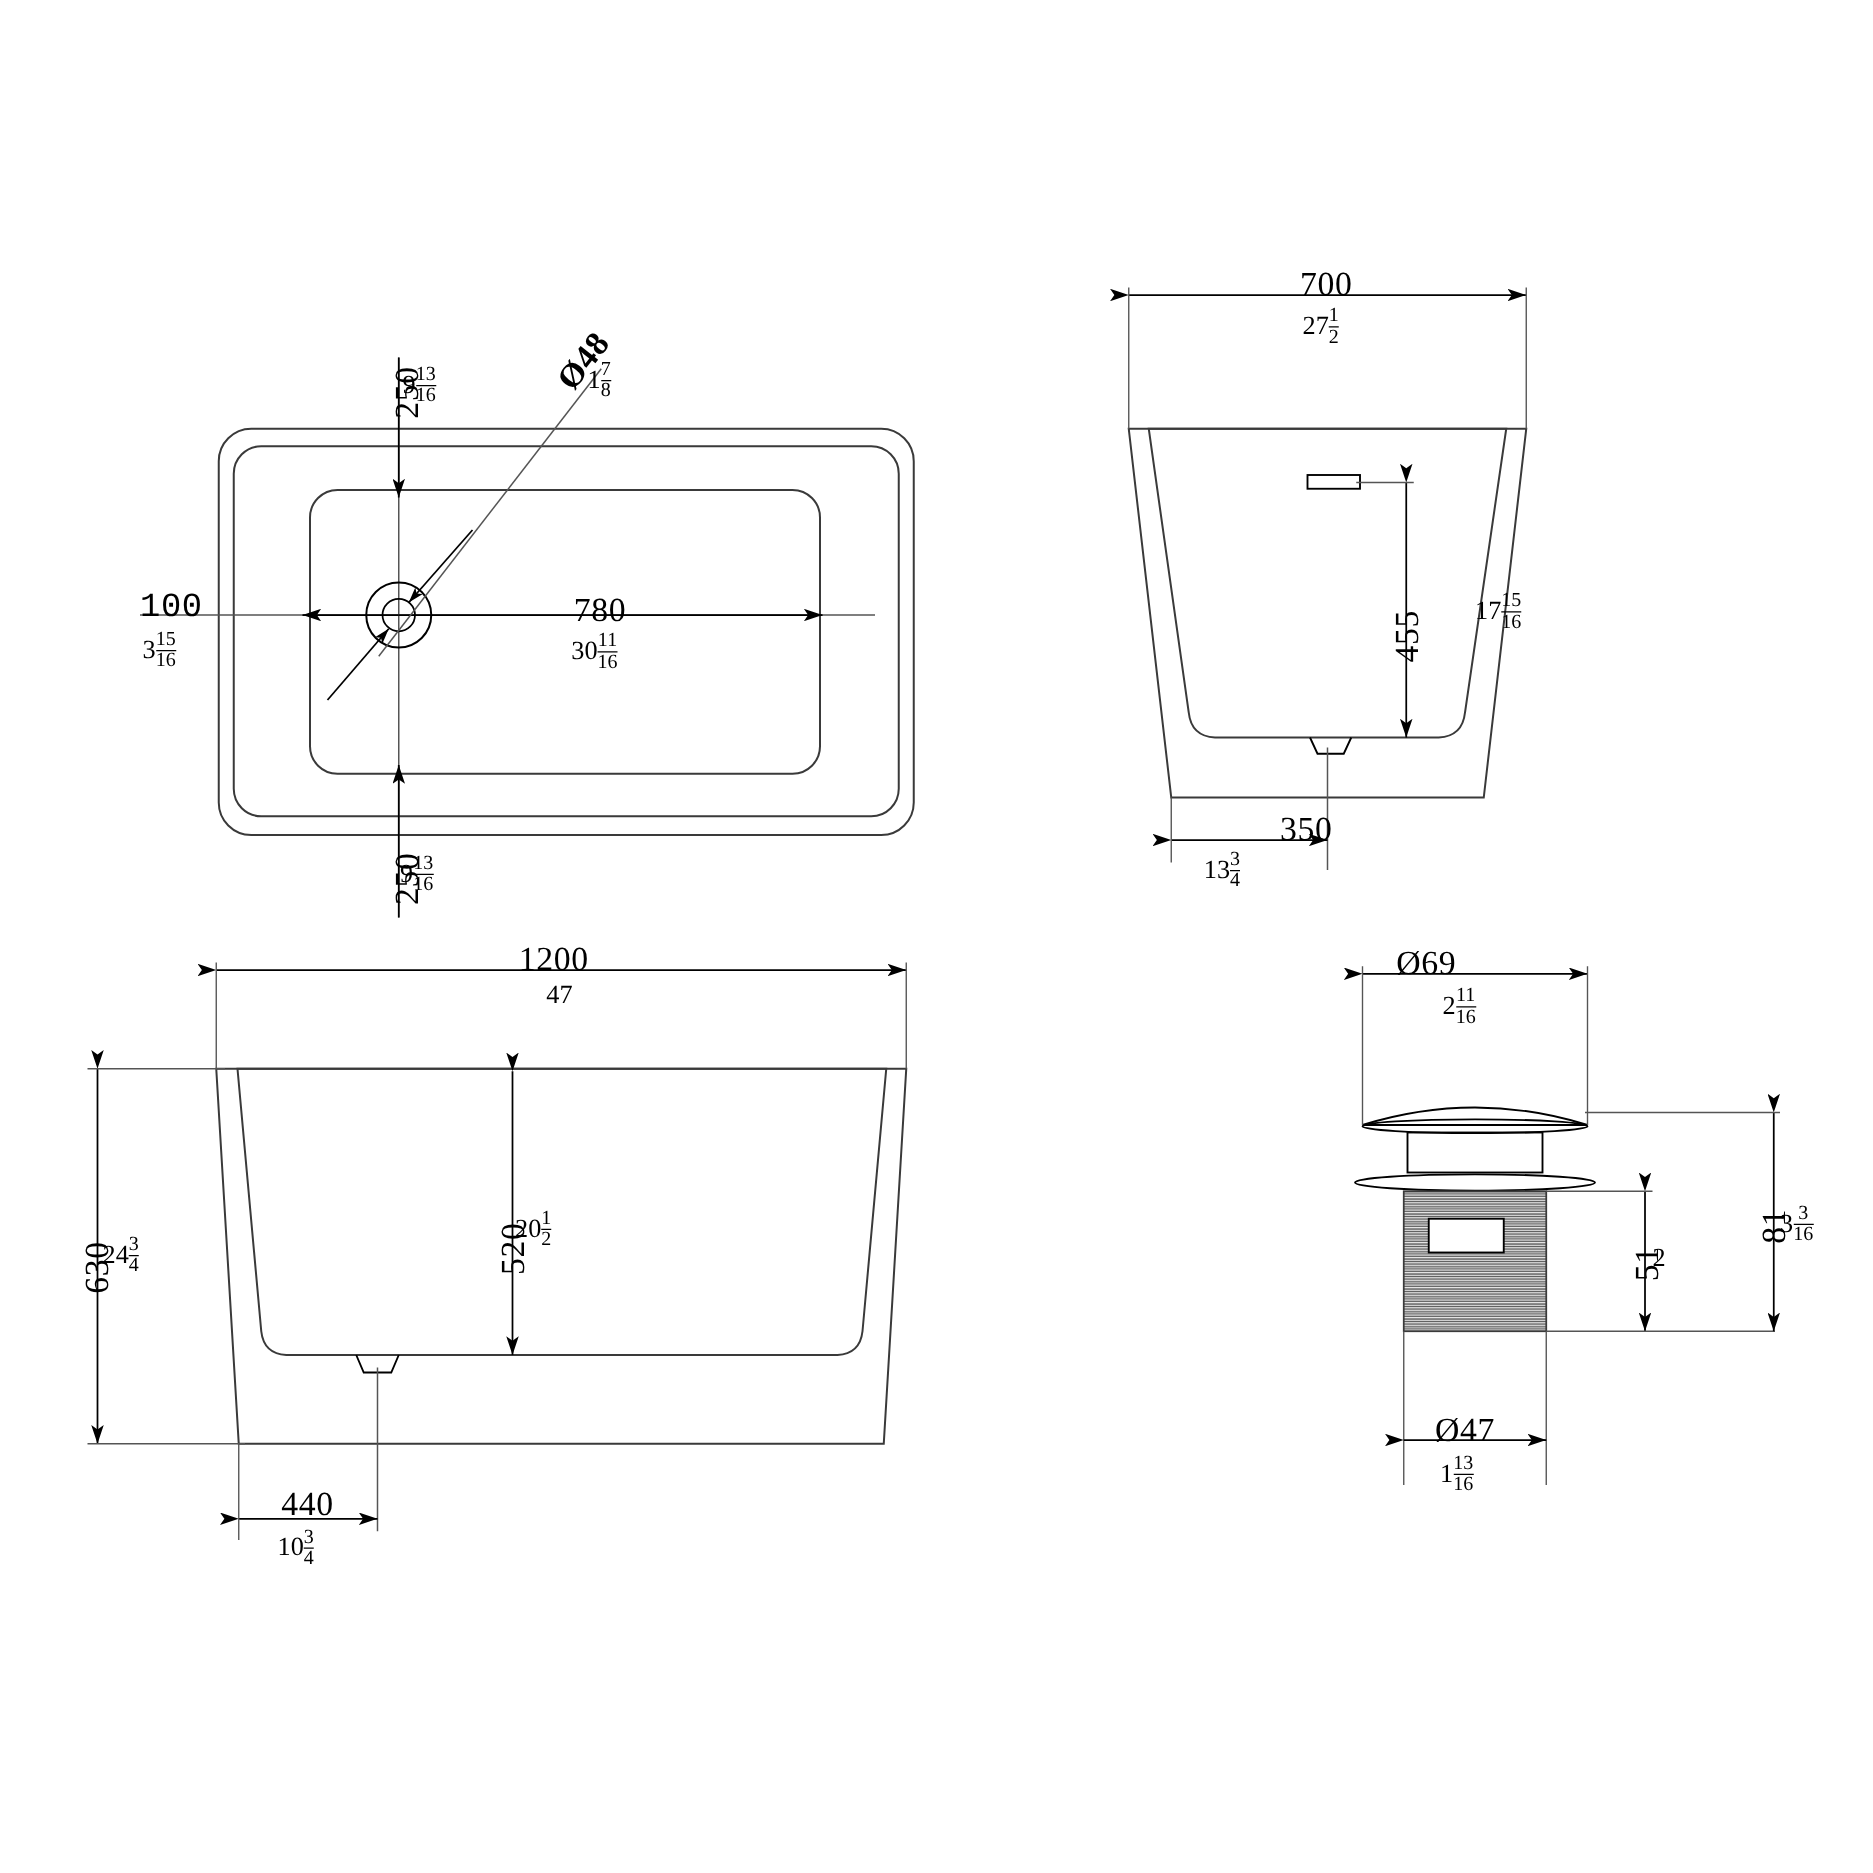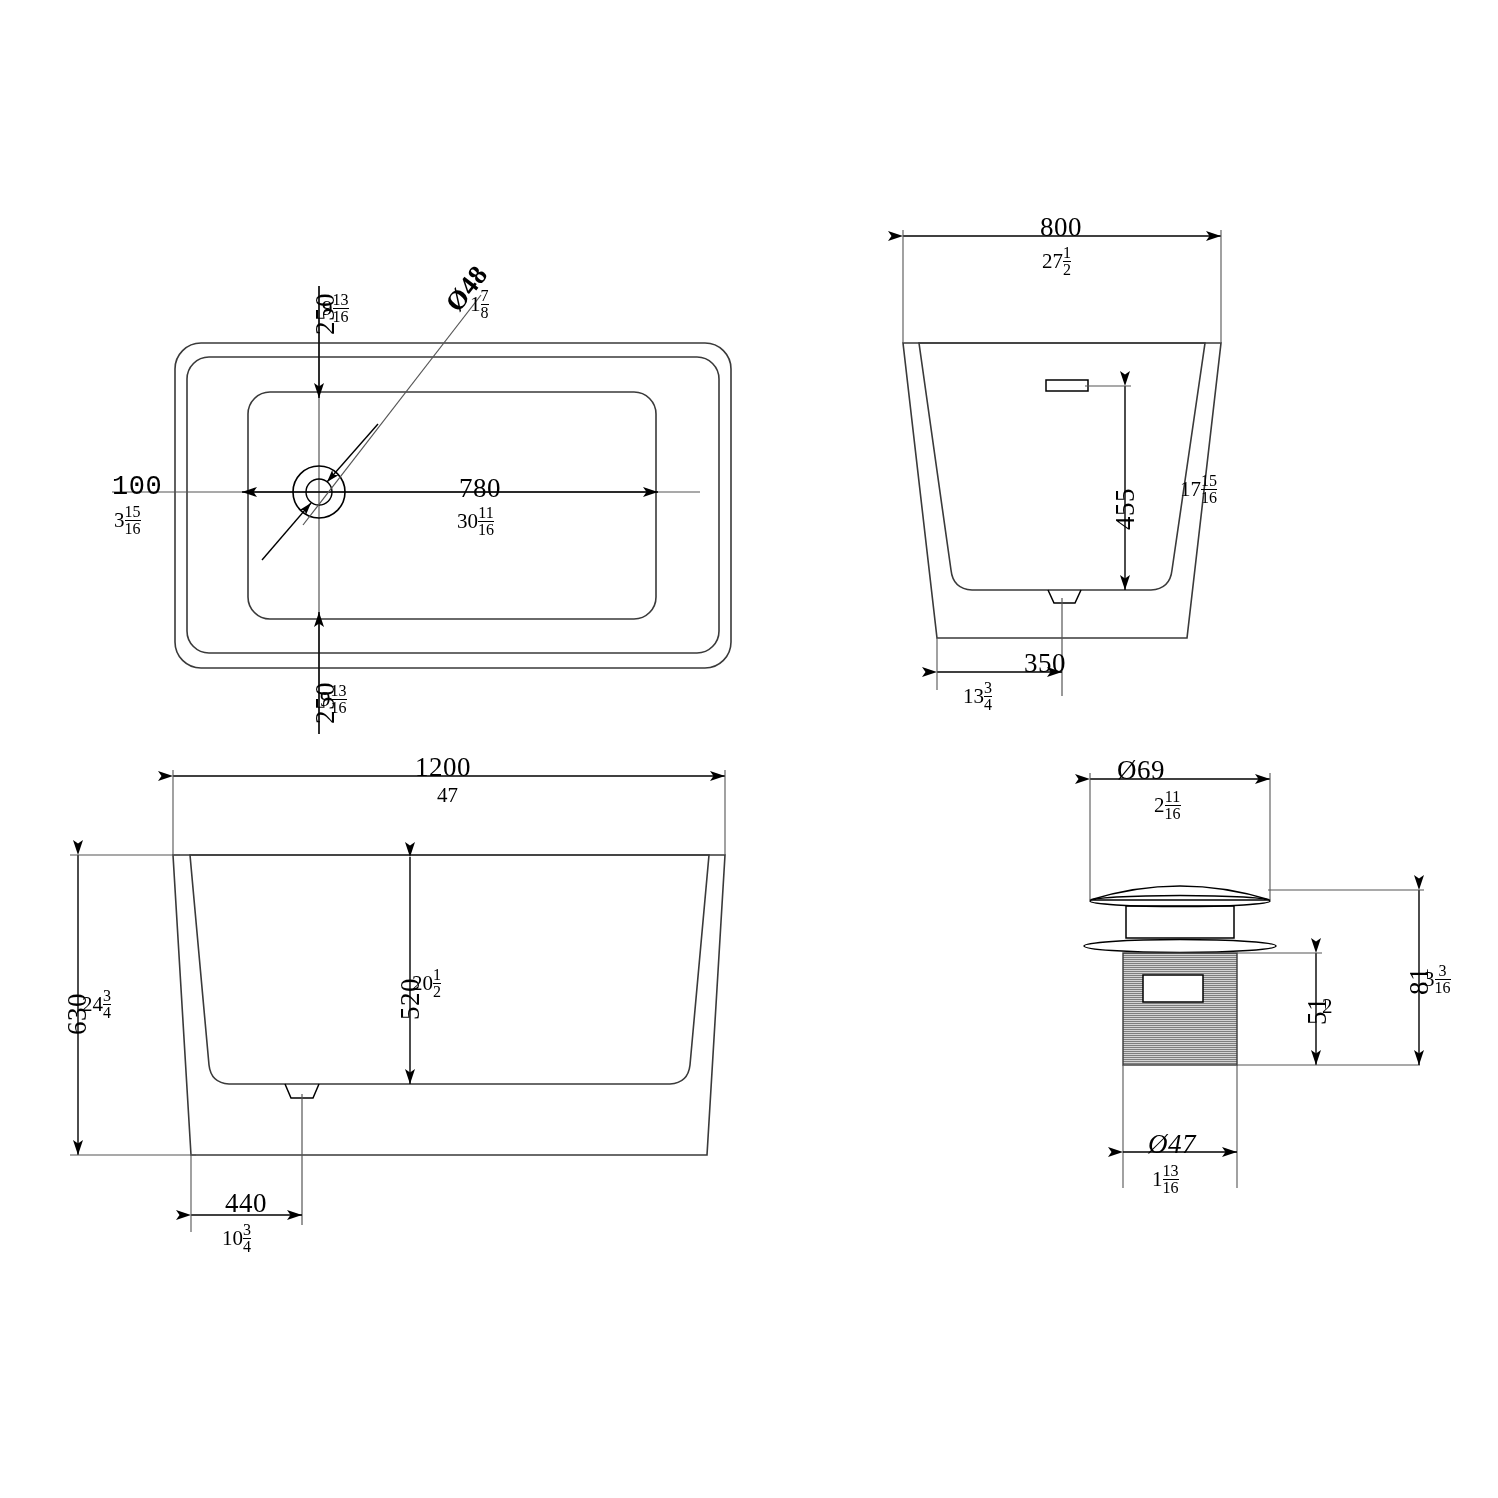--- a/index.html
+++ b/index.html
@@ -169,21 +169,21 @@
 </div>
 
 <div class="lbl" style="left:441px;top:300px;transform:rotate(-52deg);transform-origin:left top;">
   <span class="numb">Ø48</span>
 </div>
 <div class="lbl" style="left:470px;top:288px;">
   <span class="whole">1</span><span class="frac"><span class="n">7</span><span class="d">8</span></span>
 </div>
 
 <div class="lbl" style="left:1040px;top:214px;">
-  <span class="num">800</span>
+  <span class="num">700</span>
 </div>
 <div class="lbl" style="left:1042px;top:245px;">
   <span class="whole">27</span><span class="frac"><span class="n">1</span><span class="d">2</span></span>
 </div>
 
 <div class="lbl rot90" style="left:1112px;top:530px;">
   <span class="num">455</span>
 </div>
 <div class="lbl" style="left:1180px;top:473px;">
   <span class="whole">17</span><span class="frac"><span class="n">15</span><span class="d">16</span></span>
@@ -224,21 +224,21 @@
   <span class="whole">10</span><span class="frac"><span class="n">3</span><span class="d">4</span></span>
 </div>
 
 <div class="lbl" style="left:1117px;top:757px;">
   <span class="num">Ø69</span>
 </div>
 <div class="lbl" style="left:1154px;top:789px;">
   <span class="whole">2</span><span class="frac"><span class="n">11</span><span class="d">16</span></span>
 </div>
 
-<div class="lbl" style="left:1148px;top:1131px;font-style:italic;">
+<div class="lbl" style="left:1148px;top:1131px;">
   <span class="num">Ø47</span>
 </div>
 <div class="lbl" style="left:1152px;top:1163px;">
   <span class="whole">1</span><span class="frac"><span class="n">13</span><span class="d">16</span></span>
 </div>
 
 <div class="lbl rot90" style="left:1304px;top:1025px;">
   <span class="num">51</span>
 </div>
 <div class="lbl" style="left:1322px;top:996px;">

